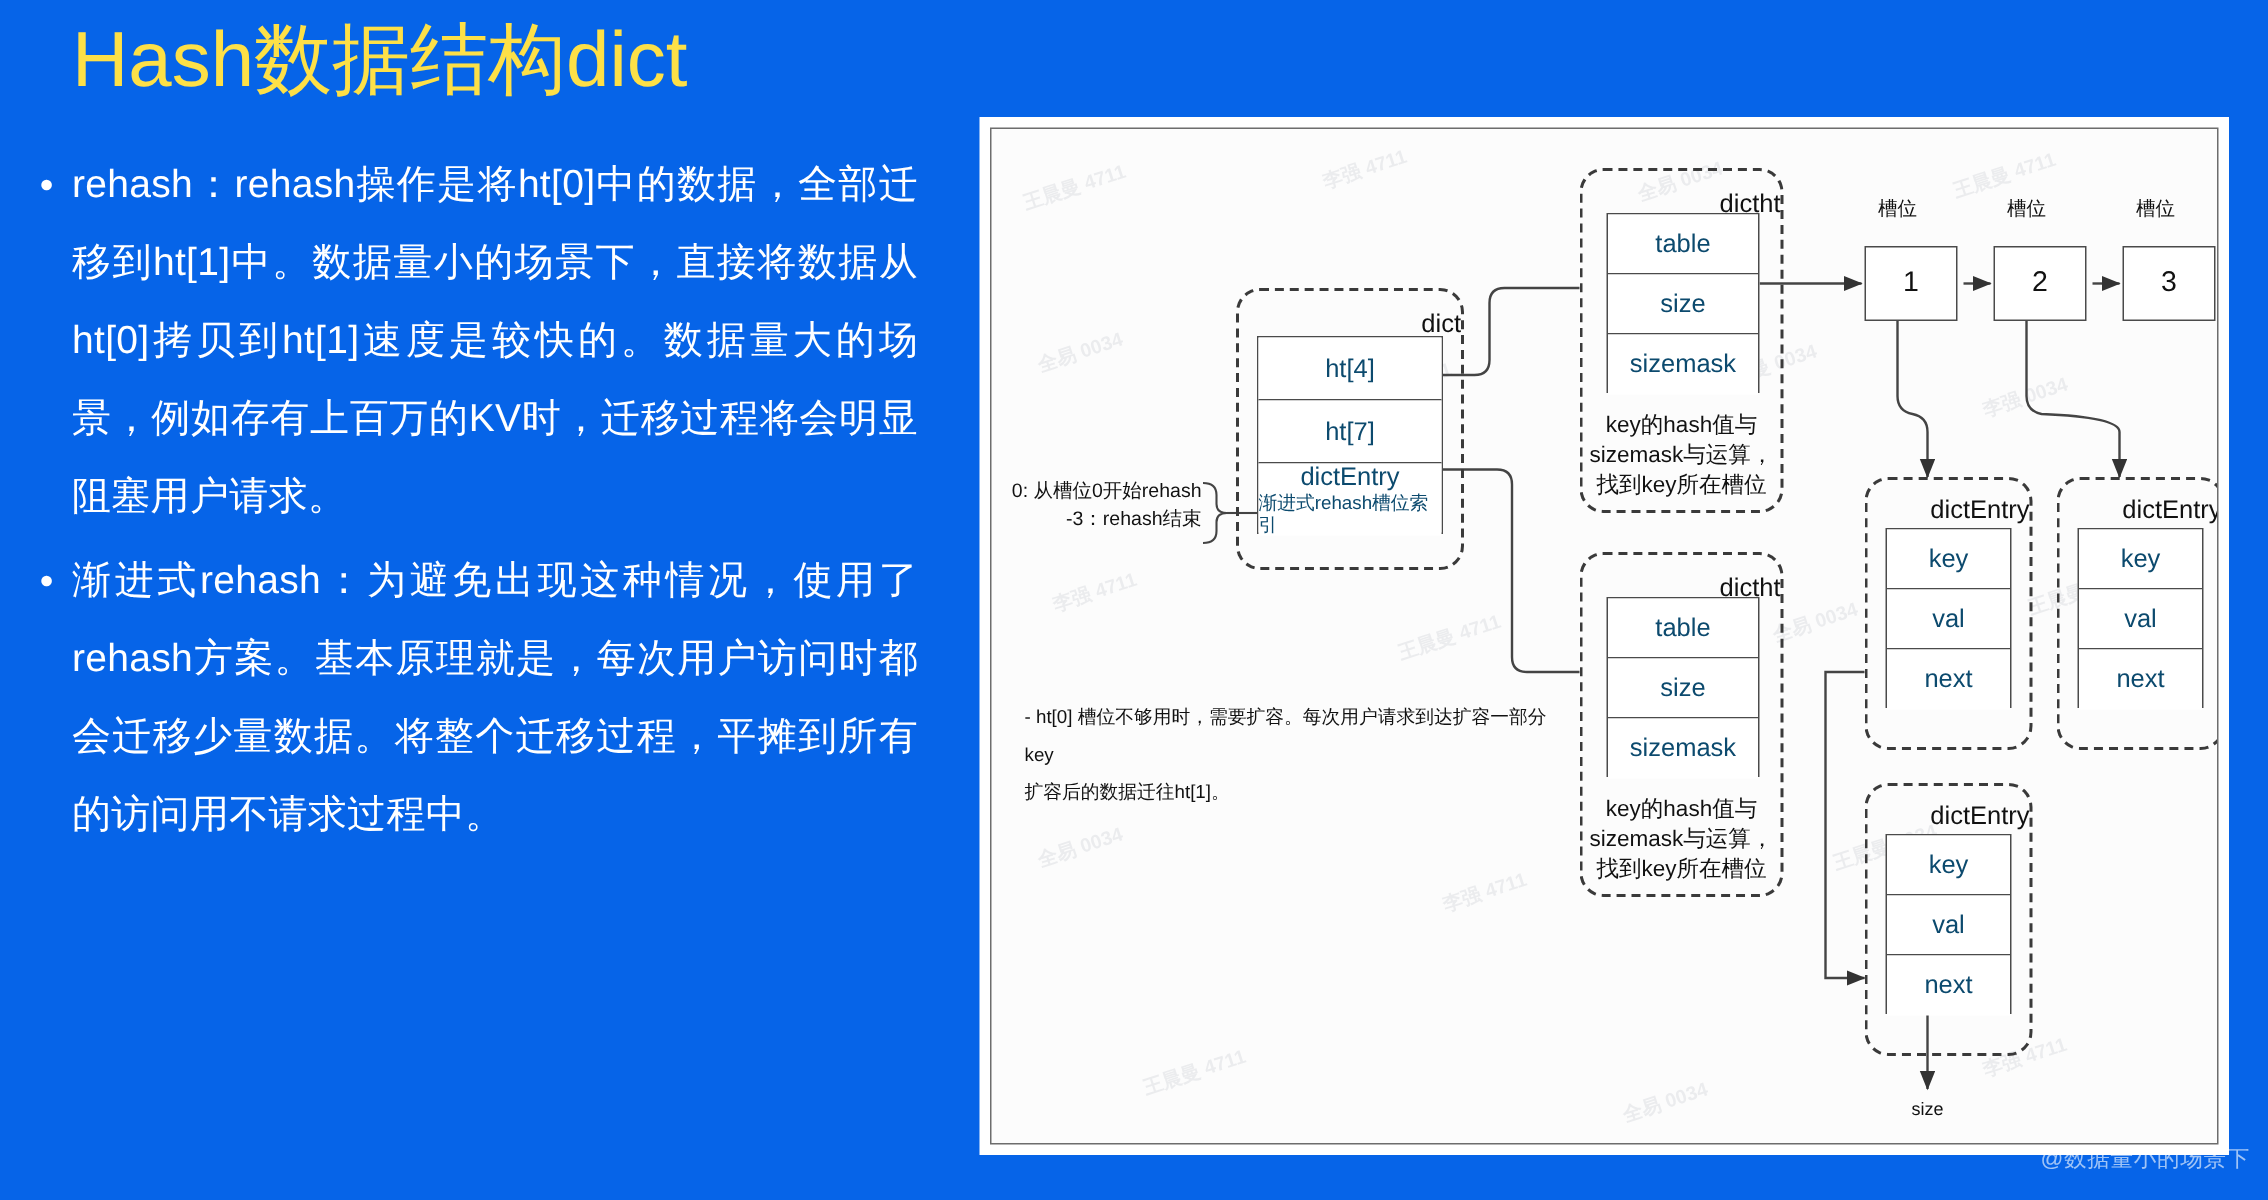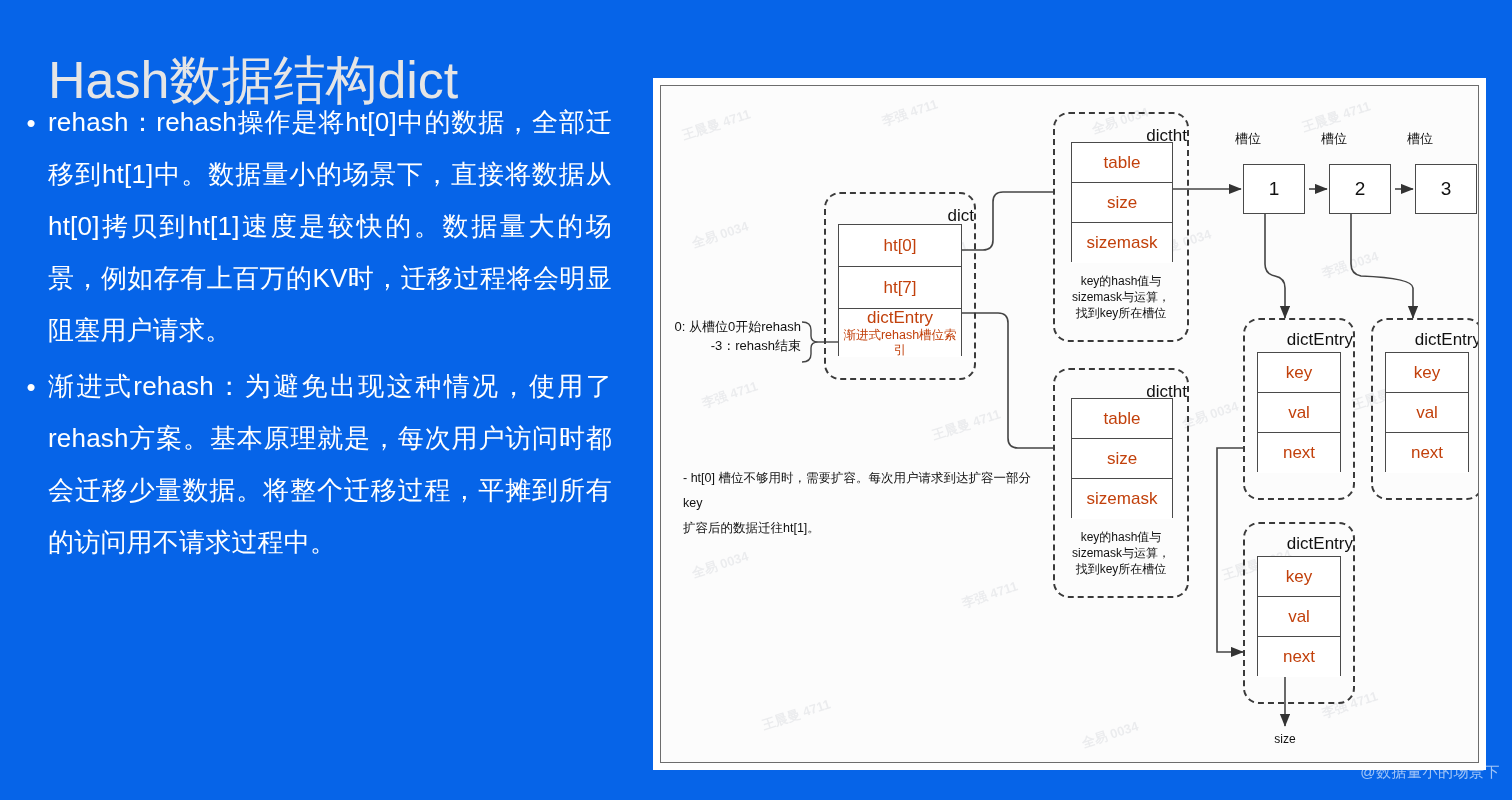--- a/index.html
+++ b/index.html
@@ -19,25 +19,24 @@
   #left-col {
     position: absolute;
     left: 0; top: 0;
     width: 648px; height: 800px;
   }
   #page-title {
     position: absolute;
     left: 48px; top: 8px;
     font-size: 52px;
     font-weight: 400;
-    color: #e5e5e5;
+    color: #fde047;
     letter-spacing: 0px;
     line-height: 1.25;
     white-space: nowrap;
-    margin-top: 40px;
   }
   #bullet-list {
     position: absolute;
     left: 14px; top: 96px;
     width: 620px;
   }
   .bullet-item {
     display: flex;
     align-items: flex-start;
     margin-bottom: 4px;
@@ -96,61 +95,60 @@
     left: 0; right: 0;
     text-align: right;
     font-size: 17px;
     color: #111;
     font-weight: 400;
   }
   .group-caption {
     position: absolute;
     left: 0; right: 0;
     text-align: center;
-    font-size: 12px;
+    font-size: 15px;
     color: #111;
     line-height: 1.32;
   }
 
   
   .struct {
     position: absolute;
     border: 1.4px solid #4a4a4a;
     background: #ffffff;
   }
   .struct-row {
     border-bottom: 1.4px solid #4a4a4a;
     display: flex;
     flex-direction: column;
     align-items: center;
     justify-content: center;
-    color: #c2410c;
+    color: #0c4a6e;
     background: #ffffff;
-    text-align: center;
   }
   .struct-row:last-child { border-bottom: none; }
   .row-main { font-size: 17px; line-height: 1.15; }
   .row-sub  { font-size: 12.5px; line-height: 1.2; margin-top: 1px; }
 
   
   .slot-cell {
     position: absolute;
     border: 1.4px solid #4a4a4a;
     background: #ffffff;
     display: flex;
     align-items: center;
     justify-content: center;
     font-size: 19px;
     color: #111;
   }
   .slot-label {
     position: absolute;
     font-size: 13px;
     color: #111;
-    text-align: left;
+    text-align: center;
     width: 60px;
   }
 
   
   .annot-text {
     position: absolute;
     font-size: 13px;
     color: #111;
     line-height: 1.45;
     text-align: right;
@@ -271,21 +269,21 @@
 
         <path d="M 141,236 Q 150,236 150,244 L 150,250 Q 150,256 157,256 Q 150,256 150,262 L 150,268 Q 150,276 141,276" fill="none" stroke="#444" stroke-width="1.4"></path>
         <path d="M 157,256 L 177,256" fill="none" stroke="#444" stroke-width="1.4"></path>
       </svg>
 
       <div class="group-box" style="left:163px; top:106px; width:152px; height:188px;">
         <div class="group-title" style="top:12px;">dict</div>
       </div>
       <div class="struct" style="left:177px; top:138px; width:124px; height:132px;">
         <div class="struct-row" style="height:42px;">
-          <span class="row-main">ht[0]</span>
+          <span class="row-main">ht[4]</span>
         </div>
         <div class="struct-row" style="height:42px;">
           <span class="row-main">ht[7]</span>
         </div>
         <div class="struct-row" style="height:48px;">
           <span class="row-main">dictEntry</span>
           <span class="row-sub">渐进式rehash槽位索引</span>
         </div>
       </div>
       <div class="annot-text" style="left:0px; top:232px; width:140px;">

